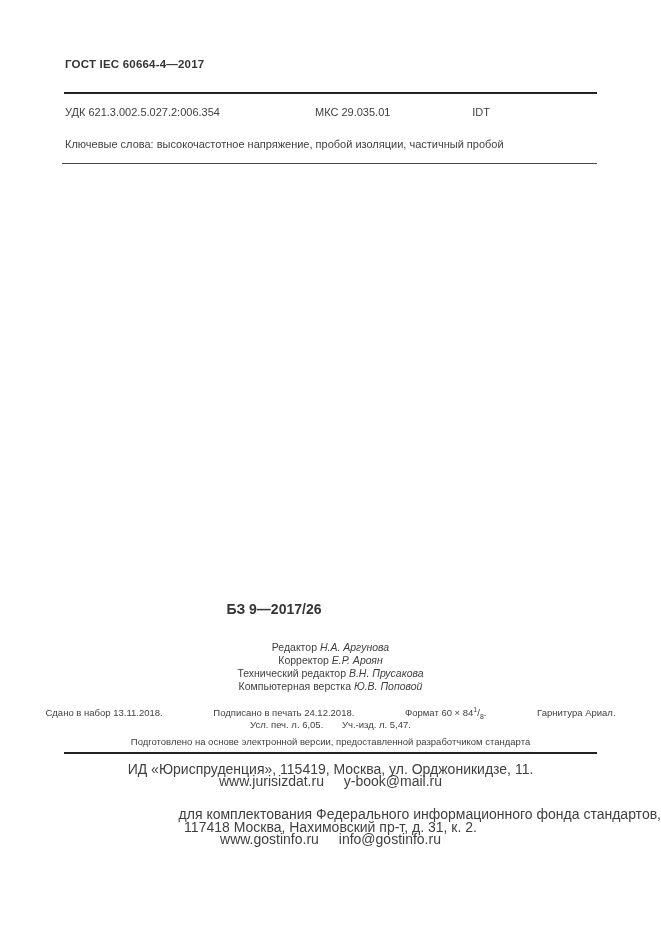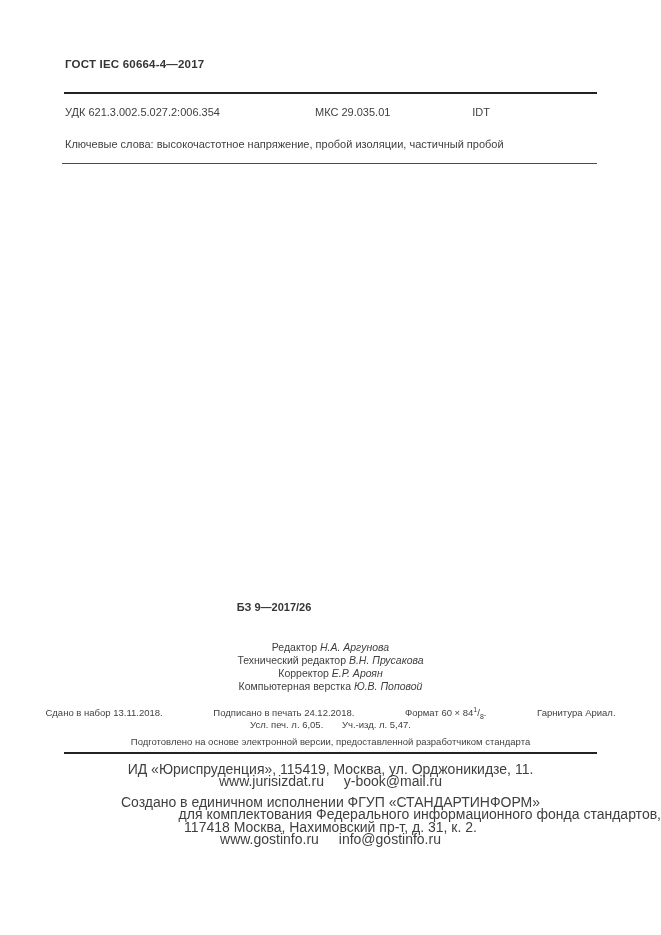--- a/index.html
+++ b/index.html
@@ -33,21 +33,21 @@
   .meta-row { left: 0; top: 106px; width: 554px; height: 14px; font-size: 11px; }
   .meta-udk  { position: absolute; left: 65px; top: 0; }
   .meta-mks  { position: absolute; left: 315px; top: 0; }
   .meta-idt  { position: absolute; right: 64px; top: 0; }
   .keywords {
     left: 65px; top: 138px; width: 530px;
     font-size: 11px;
   }
   .bz-code {
     left: 0; top: 601px; width: 548px;
-    text-align: center; font-size: 11px; font-weight: bold; color: #353535;
+    text-align: center; font-size: 14px; font-weight: bold; color: #353535;
   }
   .staff-block {
     left: 0; top: 641px; width: 661px;
     text-align: center; font-size: 10.5px; line-height: 12.9px;
   }
   .staff-name { font-style: italic; }
   .imprint-line1 {
     left: 0; top: 706px; width: 661px;
     text-align: center; font-size: 9.5px;
   }
@@ -88,22 +88,22 @@
   </div>
 
   <div class="abs keywords">Ключевые слова: высокочастотное напряжение, пробой изоляции, частичный пробой</div>
 
   <div class="rule-thin" style="top:163px;"></div>
 
   <div class="abs bz-code">БЗ 9—2017/26</div>
 
   <div class="abs staff-block">
     <div><span>Редактор </span><span class="staff-name">Н.А. Аргунова</span></div>
+    <div><span>Корректор </span><span class="staff-name">Е.Р. Ароян</span></div>
     <div><span>Технический редактор </span><span class="staff-name">В.Н. Прусакова</span></div>
-    <div><span>Корректор </span><span class="staff-name">Е.Р. Ароян</span></div>
     <div><span>Компьютерная верстка </span><span class="staff-name">Ю.В. Поповой</span></div>
   </div>
 
   <div class="abs imprint-line1">
     <span class="part">Сдано в набор 13.11.2018.</span>
     <span class="part">Подписано в печать 24.12.2018.</span>
     <span class="part"><span>Формат 60 × 84</span><sup class="fr">1</sup><span>/</span><sub class="fr">8</sub><span>.</span></span>
     <span class="part">Гарнитура Ариал.</span>
   </div>
 
@@ -116,21 +116,20 @@
 
   <div class="rule-thick" style="top:752px;"></div>
 
   <div class="abs pub-line pub-id">ИД «Юриспруденция», 115419, Москва, ул. Орджоникидзе, 11.</div>
 
   <div class="abs pub-line pub-web1">
     <span class="web-gap">www.jurisizdat.ru</span>
     <span class="web-gap">y-book@mail.ru</span>
   </div>
 
-  <div class="abs pub-line pub-created1">Создано в единичном исполнении ФГУП «СТАНДАРТИНФОРМ»</div>
   <div class="abs pub-line pub-created2">для комплектования Федерального информационного фонда стандартов,</div>
 
   <div class="abs pub-line pub-address">117418 Москва, Нахимовский пр-т, д. 31, к. 2.</div>
 
   <div class="abs pub-line pub-web2">
     <span class="web-gap">www.gostinfo.ru</span>
     <span class="web-gap">info@gostinfo.ru</span>
   </div>
 
 </div>

